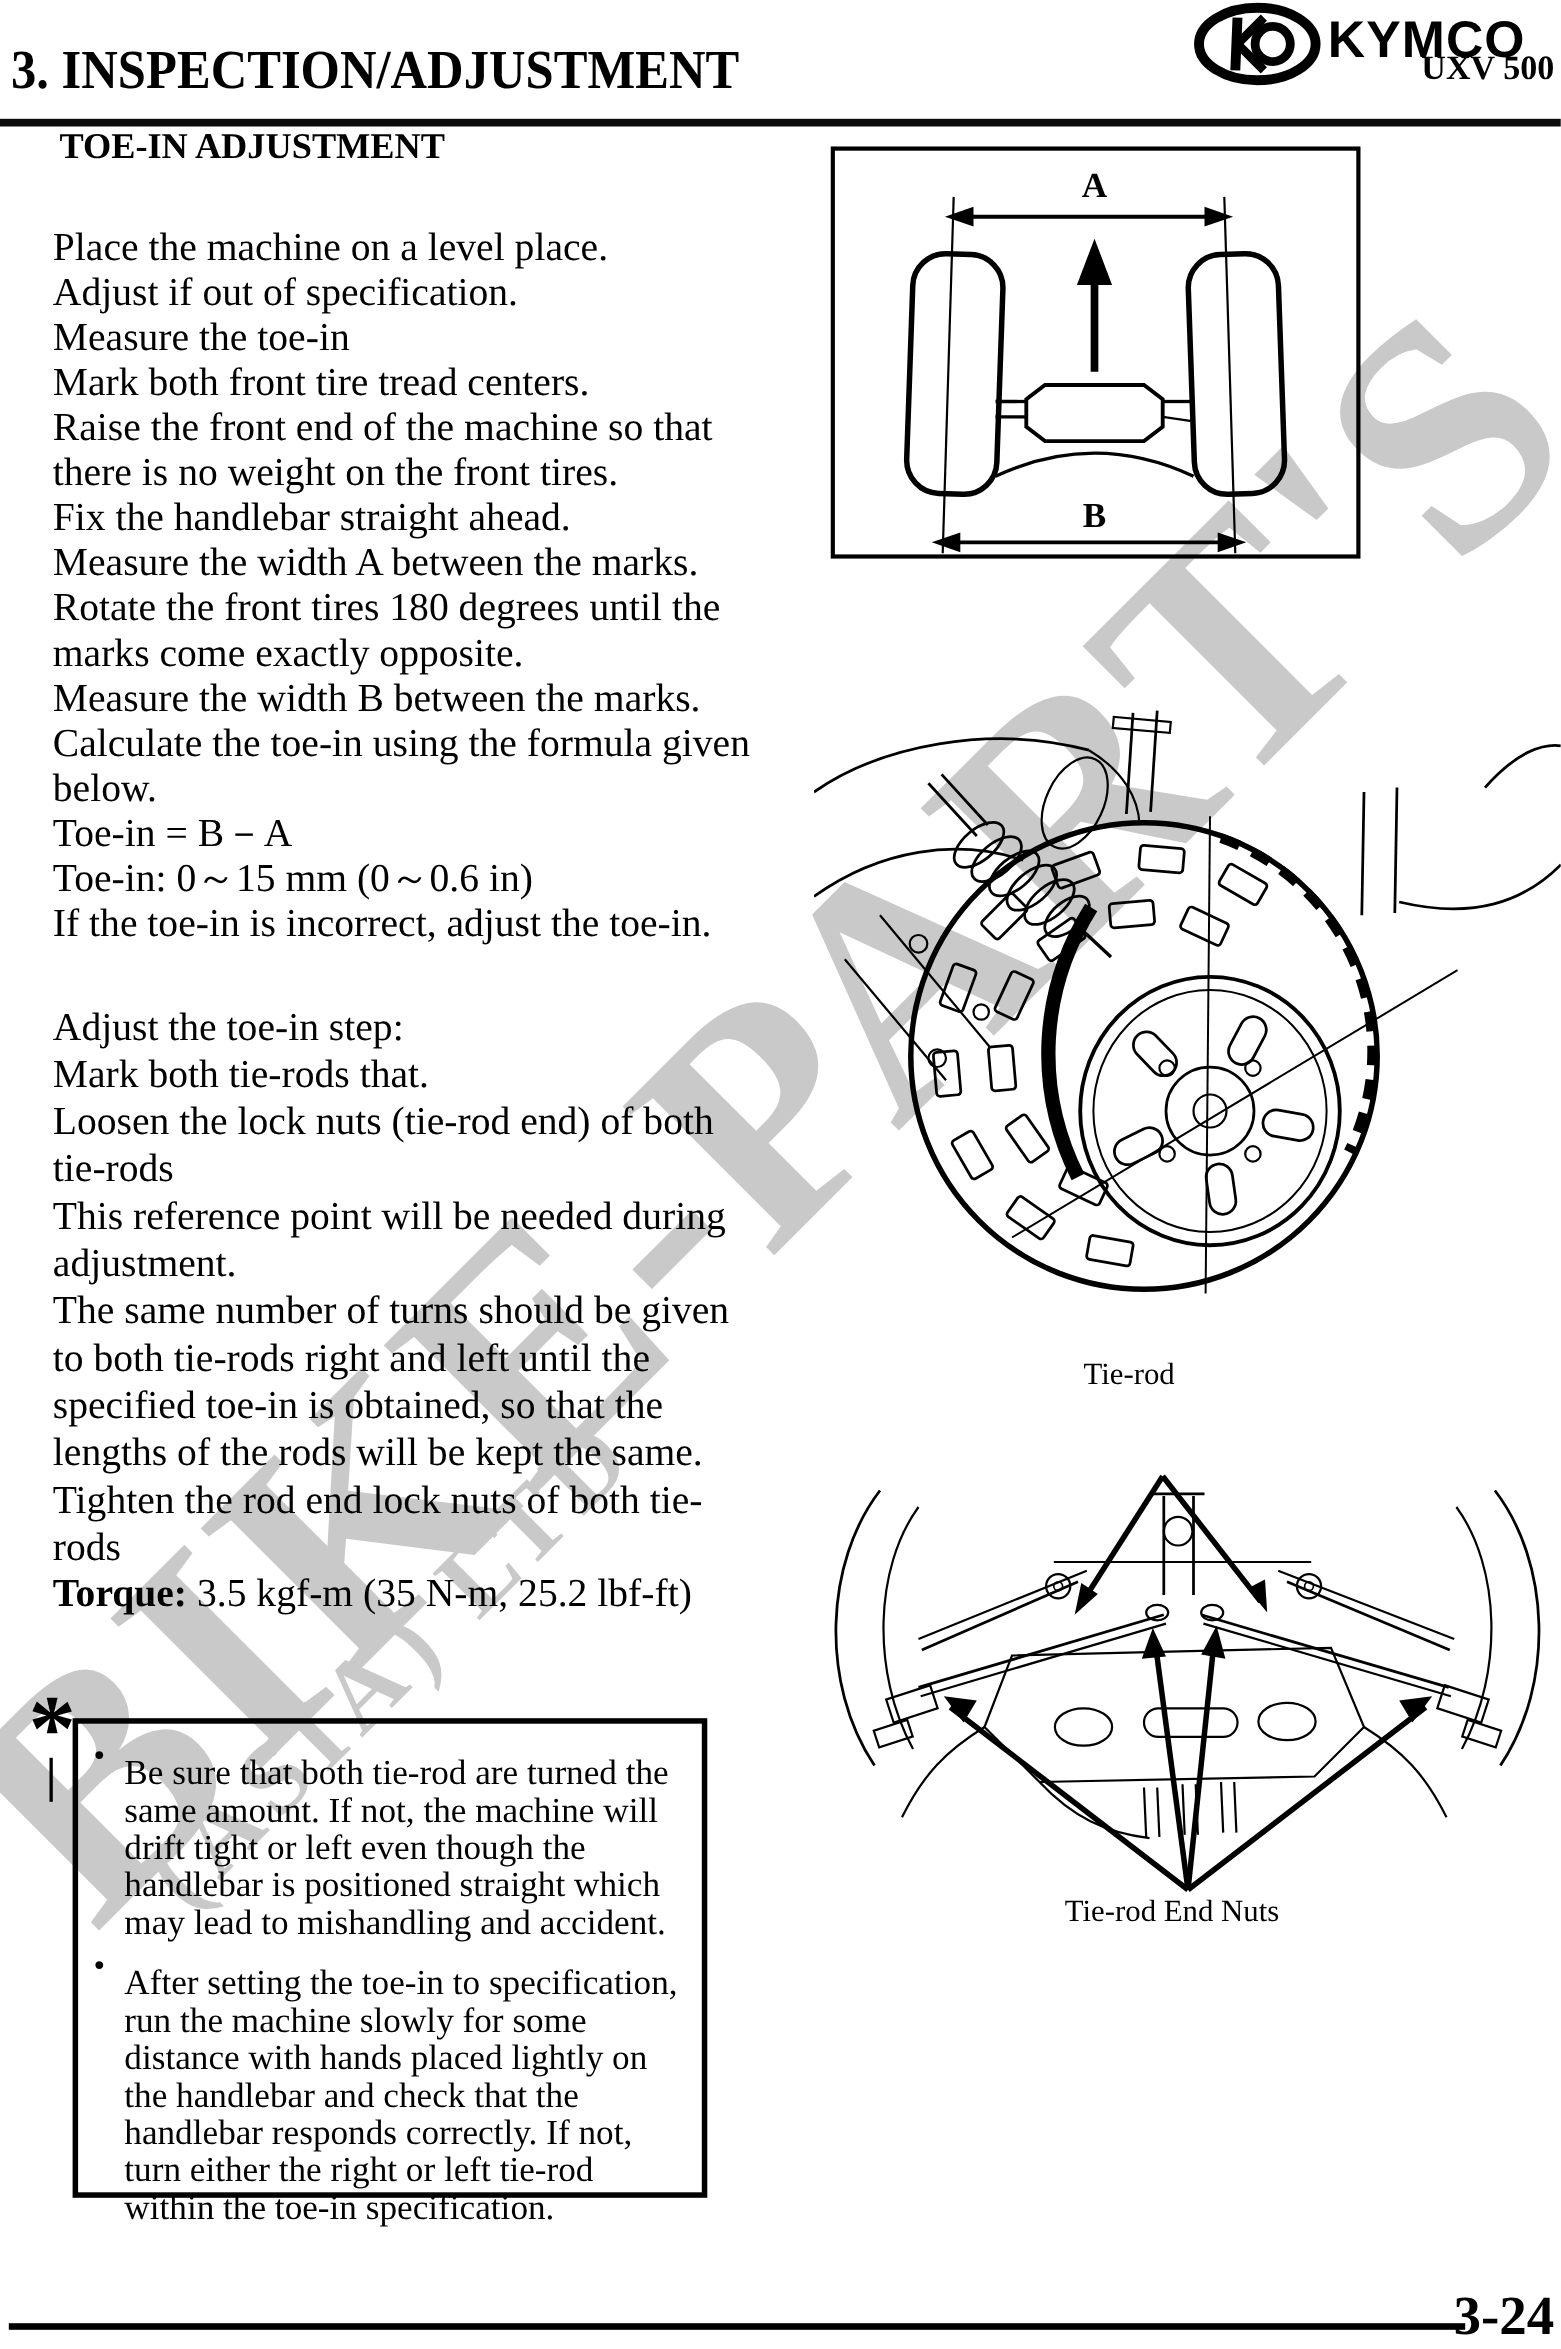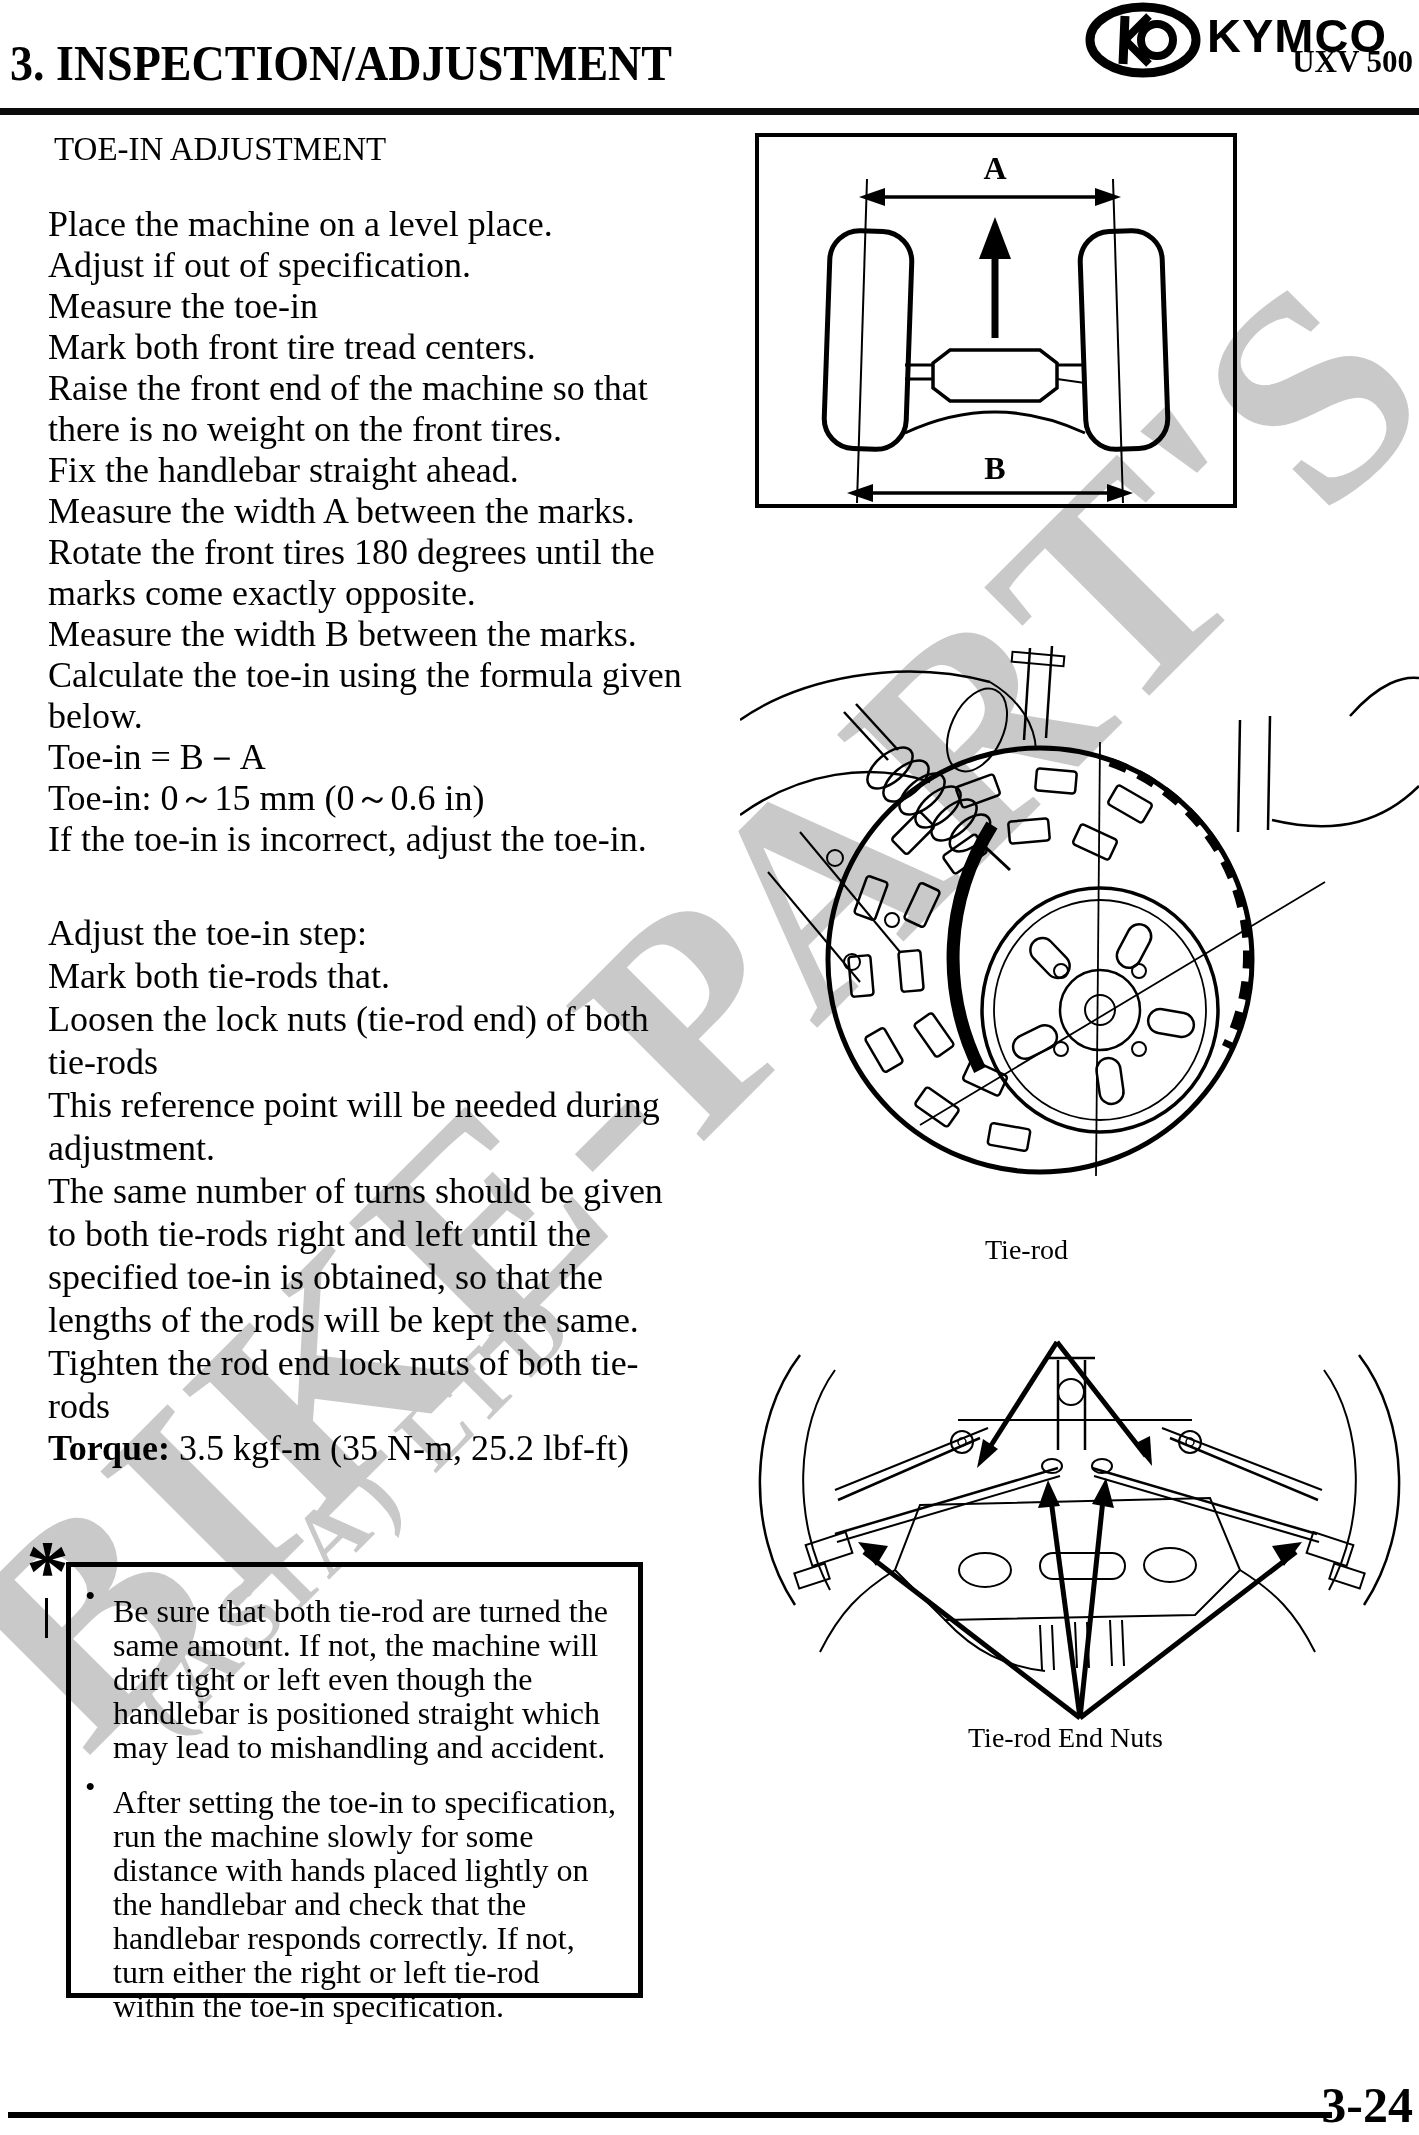--- a/index.html
+++ b/index.html
@@ -14,21 +14,21 @@
       transform:translate(-50%,-50%) rotate(-45deg);}
   
   .layer{position:absolute;z-index:1;}
   .chapter-title{left:10px;top:34px;font-size:50px;font-weight:bold;
       transform:scaleX(0.92);transform-origin:left top;white-space:nowrap;}
   .brand-box{left:1085px;top:2px;width:330px;height:76px;}
   .brand-name{position:absolute;left:122px;top:6px;font-family:"Liberation Sans",sans-serif;
       font-weight:bold;font-size:47px;letter-spacing:1px;}
   .model-label{right:6px;top:44px;font-size:31px;font-weight:bold;text-align:right;}
   .header-rule{left:0;top:108px;width:1419px;height:7px;background:#0b0b0b;}
-  .section-title{left:54px;top:116px;font-size:33px;font-weight:normal;white-space:nowrap;margin-top:15px;}
+  .section-title{left:54px;top:116px;font-size:33px;font-weight:bold;white-space:nowrap;}
   
   .col{left:48px;top:204px;width:660px;}
   .col p{margin:0;font-size:36px;line-height:41px;white-space:pre;}
   .block2 p{line-height:43px;}
   .block2{margin-top:52px;}
   .torque-line{margin-top:22px;font-size:29px;white-space:pre;}
   .torque-line b{font-weight:bold;}
   
   .caution-marker{left:26px;top:1528px;font-size:86px;line-height:1;font-weight:bold;}
   .caution-stem{left:45px;top:1598px;width:3px;height:40px;background:#000;}

